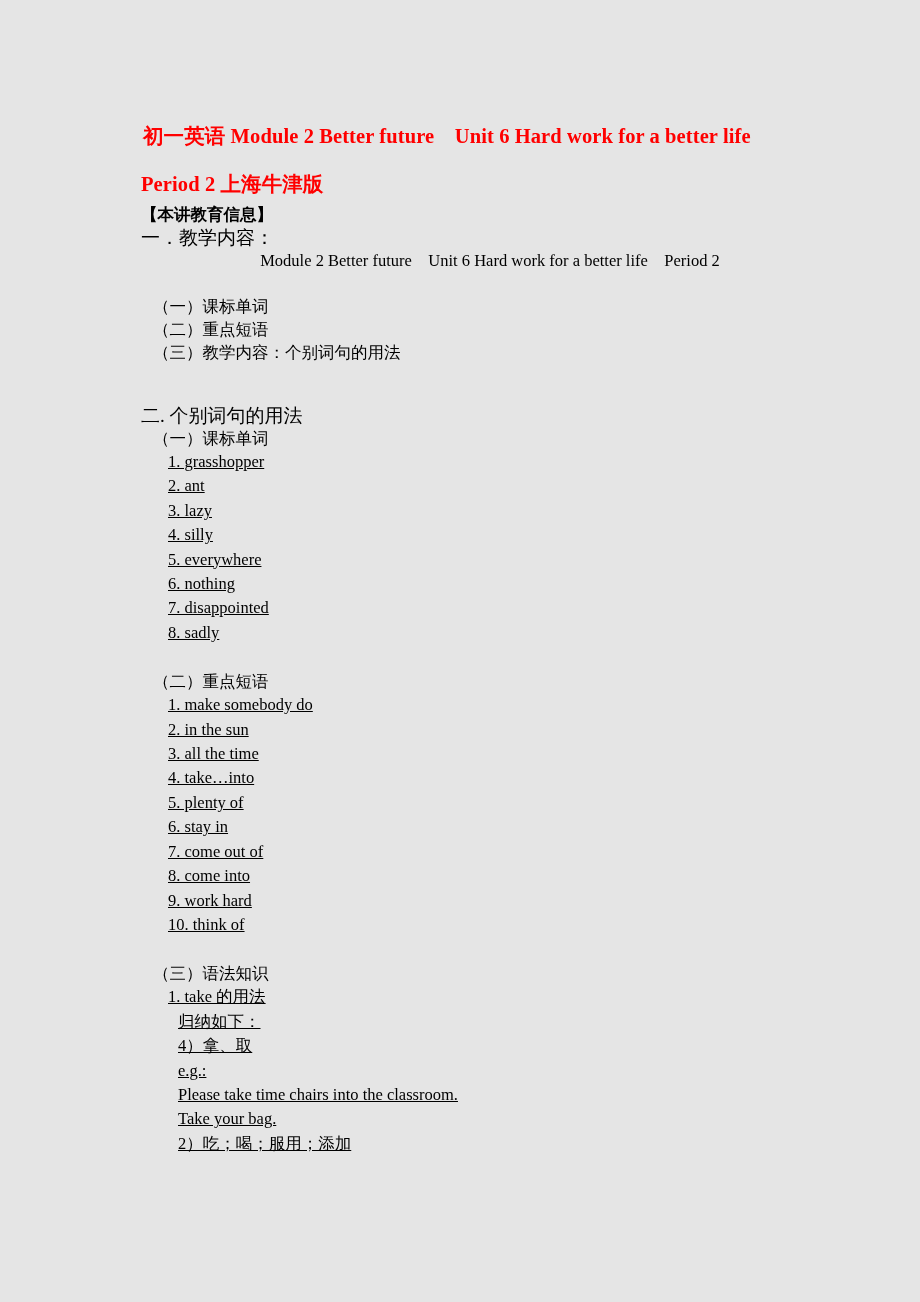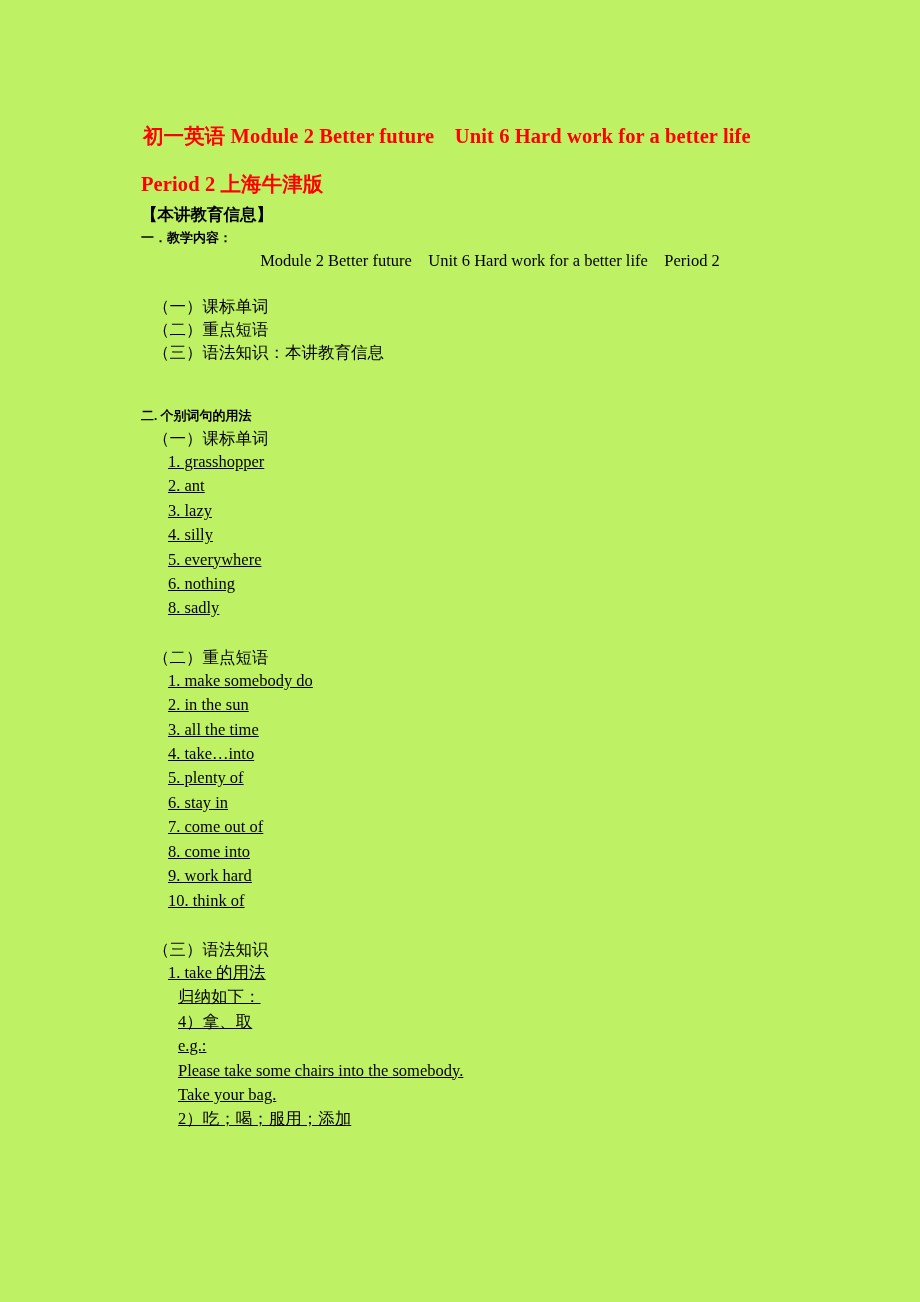--- a/index.html
+++ b/index.html
@@ -11,21 +11,21 @@
     width: 920px;
     height: 1302px;
     font-family: "Liberation Serif", "DejaVu Serif", serif;
     color: #000000;
     overflow: hidden;
   }
   .page {
     position: relative;
     width: 920px;
     height: 1302px;
-    background: #bef264;
+    background: #e5e5e5;
     box-sizing: border-box;
     padding: 0;
   }
   .doc-body {
     padding-top: 121px;
     padding-left: 141px;
     padding-right: 118px;
   }
 
   
@@ -46,22 +46,22 @@
 
   
   .bracket-heading {
     font-weight: bold;
     font-size: 16.5px;
     line-height: 23px;
     margin-top: 4px;
     white-space: pre;
   }
   .section-heading {
-    font-weight: bold;
-    font-size: 13px;
+    font-weight: normal;
+    font-size: 19px;
     line-height: 23px;
     white-space: pre;
   }
   .section-heading.spaced {
     margin-top: 40px;
   }
   .para {
     font-size: 16.5px;
     line-height: 23px;
     white-space: pre;
@@ -98,33 +98,34 @@
     <div class="bracket-heading">【本讲教育信息】</div>
 
     <div class="section-heading">一．教学内容：</div>
 
     <div class="para indent-3">Module 2 Better future Unit 6 Hard work for a better life Period 2</div>
 
     <div class="gap-md"></div>
 
     <div class="para indent-1">（一）课标单词</div>
     <div class="para indent-1">（二）重点短语</div>
-    <div class="para indent-1">（三）语法知识：本讲教育信息</div>
+    <div class="para indent-1">（三）教学内容：个别词句的用法</div>
 
     <div class="section-heading spaced">二. 个别词句的用法</div>
 
     <div class="para indent-1">（一）课标单词</div>
 
     <div class="num-list">
       <div class="list-row">1. grasshopper</div>
       <div class="list-row">2. ant</div>
       <div class="list-row">3. lazy</div>
       <div class="list-row">4. silly</div>
       <div class="list-row">5. everywhere</div>
       <div class="list-row">6. nothing</div>
+      <div class="list-row">7. disappointed</div>
       <div class="list-row">8. sadly</div>
     </div>
 
     <div class="gap-lg"></div>
 
     <div class="para indent-1">（二）重点短语</div>
 
     <div class="num-list">
       <div class="list-row">1. make somebody do</div>
       <div class="list-row">2. in the sun</div>
@@ -141,19 +142,19 @@
     <div class="gap-lg"></div>
 
     <div class="para indent-1">（三）语法知识</div>
 
     <div class="list-row num-list">1. take 的用法</div>
 
     <div class="sub-block">
       <div class="list-row">归纳如下：</div>
       <div class="list-row">4）拿、取</div>
       <div class="list-row">e.g.:</div>
-      <div class="list-row">Please take some chairs into the somebody.</div>
+      <div class="list-row">Please take time chairs into the classroom.</div>
       <div class="list-row">Take your bag.</div>
       <div class="list-row">2）吃；喝；服用；添加</div>
     </div>
 
   </div>
 </div>
 
 </body></html>

